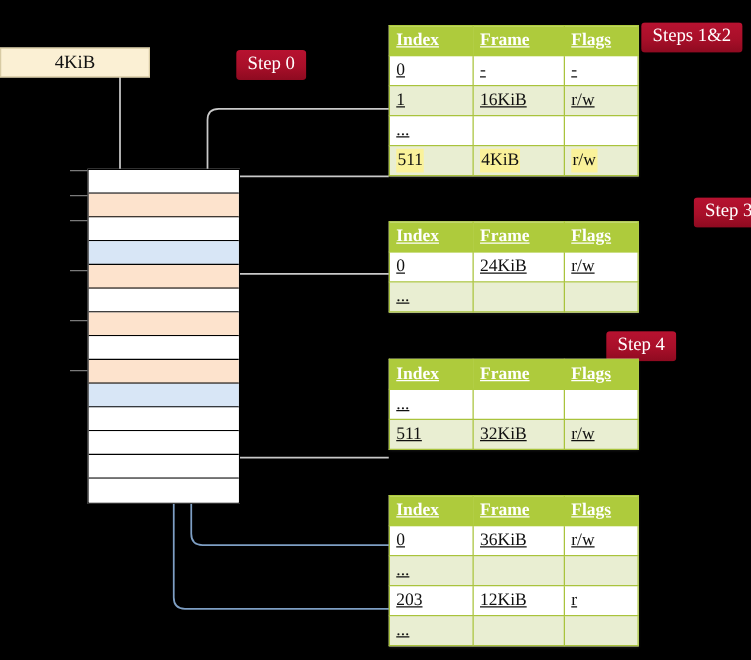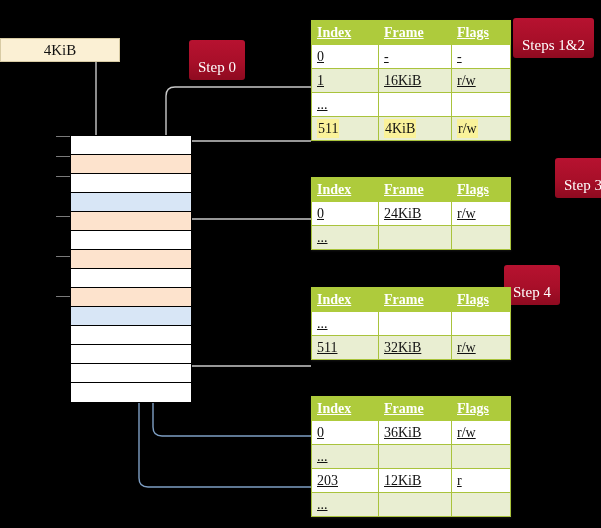--- a/index.html
+++ b/index.html
@@ -17,21 +17,21 @@
   }
 
   
   .badge {
     position: absolute;
     background: #a80f29;
     color: #ffffff;
     font-family: "Liberation Serif", "DejaVu Serif", serif;
     font-size: 15px;
     line-height: 19px;
-    padding: 18px 9px 3px 9px;
+    padding: 2px 9px 3px 9px;
     border-radius: 3px;
     white-space: nowrap;
     box-shadow: 0 1px 1px rgba(0,0,0,0.6);
     background-image: linear-gradient(to bottom, #b71230 0%, #a80f29 55%, #8e0a20 100%);
   }
 
   
   .kib-box {
     position: absolute;
     background: #fbf0d4;
@@ -159,21 +159,21 @@
       <div class="mcell blue" style="height: 19px;"></div>
       <div class="mcell " style="height: 19px;"></div>
       <div class="mcell " style="height: 19px;"></div>
       <div class="mcell " style="height: 19px;"></div>
       <div class="mcell " style="height: 19px;"></div>
     </div>
 
 <div class="badge" style="left: 189px; top: 40px; text-align: right;">Step 0</div>
     <div class="badge" style="left: 513px; top: 18px;">Steps 1&amp;2</div>
     <div class="badge" style="left: 519px; top: 158px; margin-left: 36px;">Step 3</div>
-    <div class="badge" style="left: 504px; top: 265px;">Step 4</div>
+    <div class="badge" style="left: 485px; top: 265px;">Step 4</div>
     <table class="ptable" style="left: 311px; top: 20px;">
       <thead>
         <tr>
           <th class="col-index">Index</th>
           <th class="col-frame">Frame</th>
           <th class="col-flags">Flags</th>
         </tr>
       </thead>
       <tbody>
         <tr class="plain">

